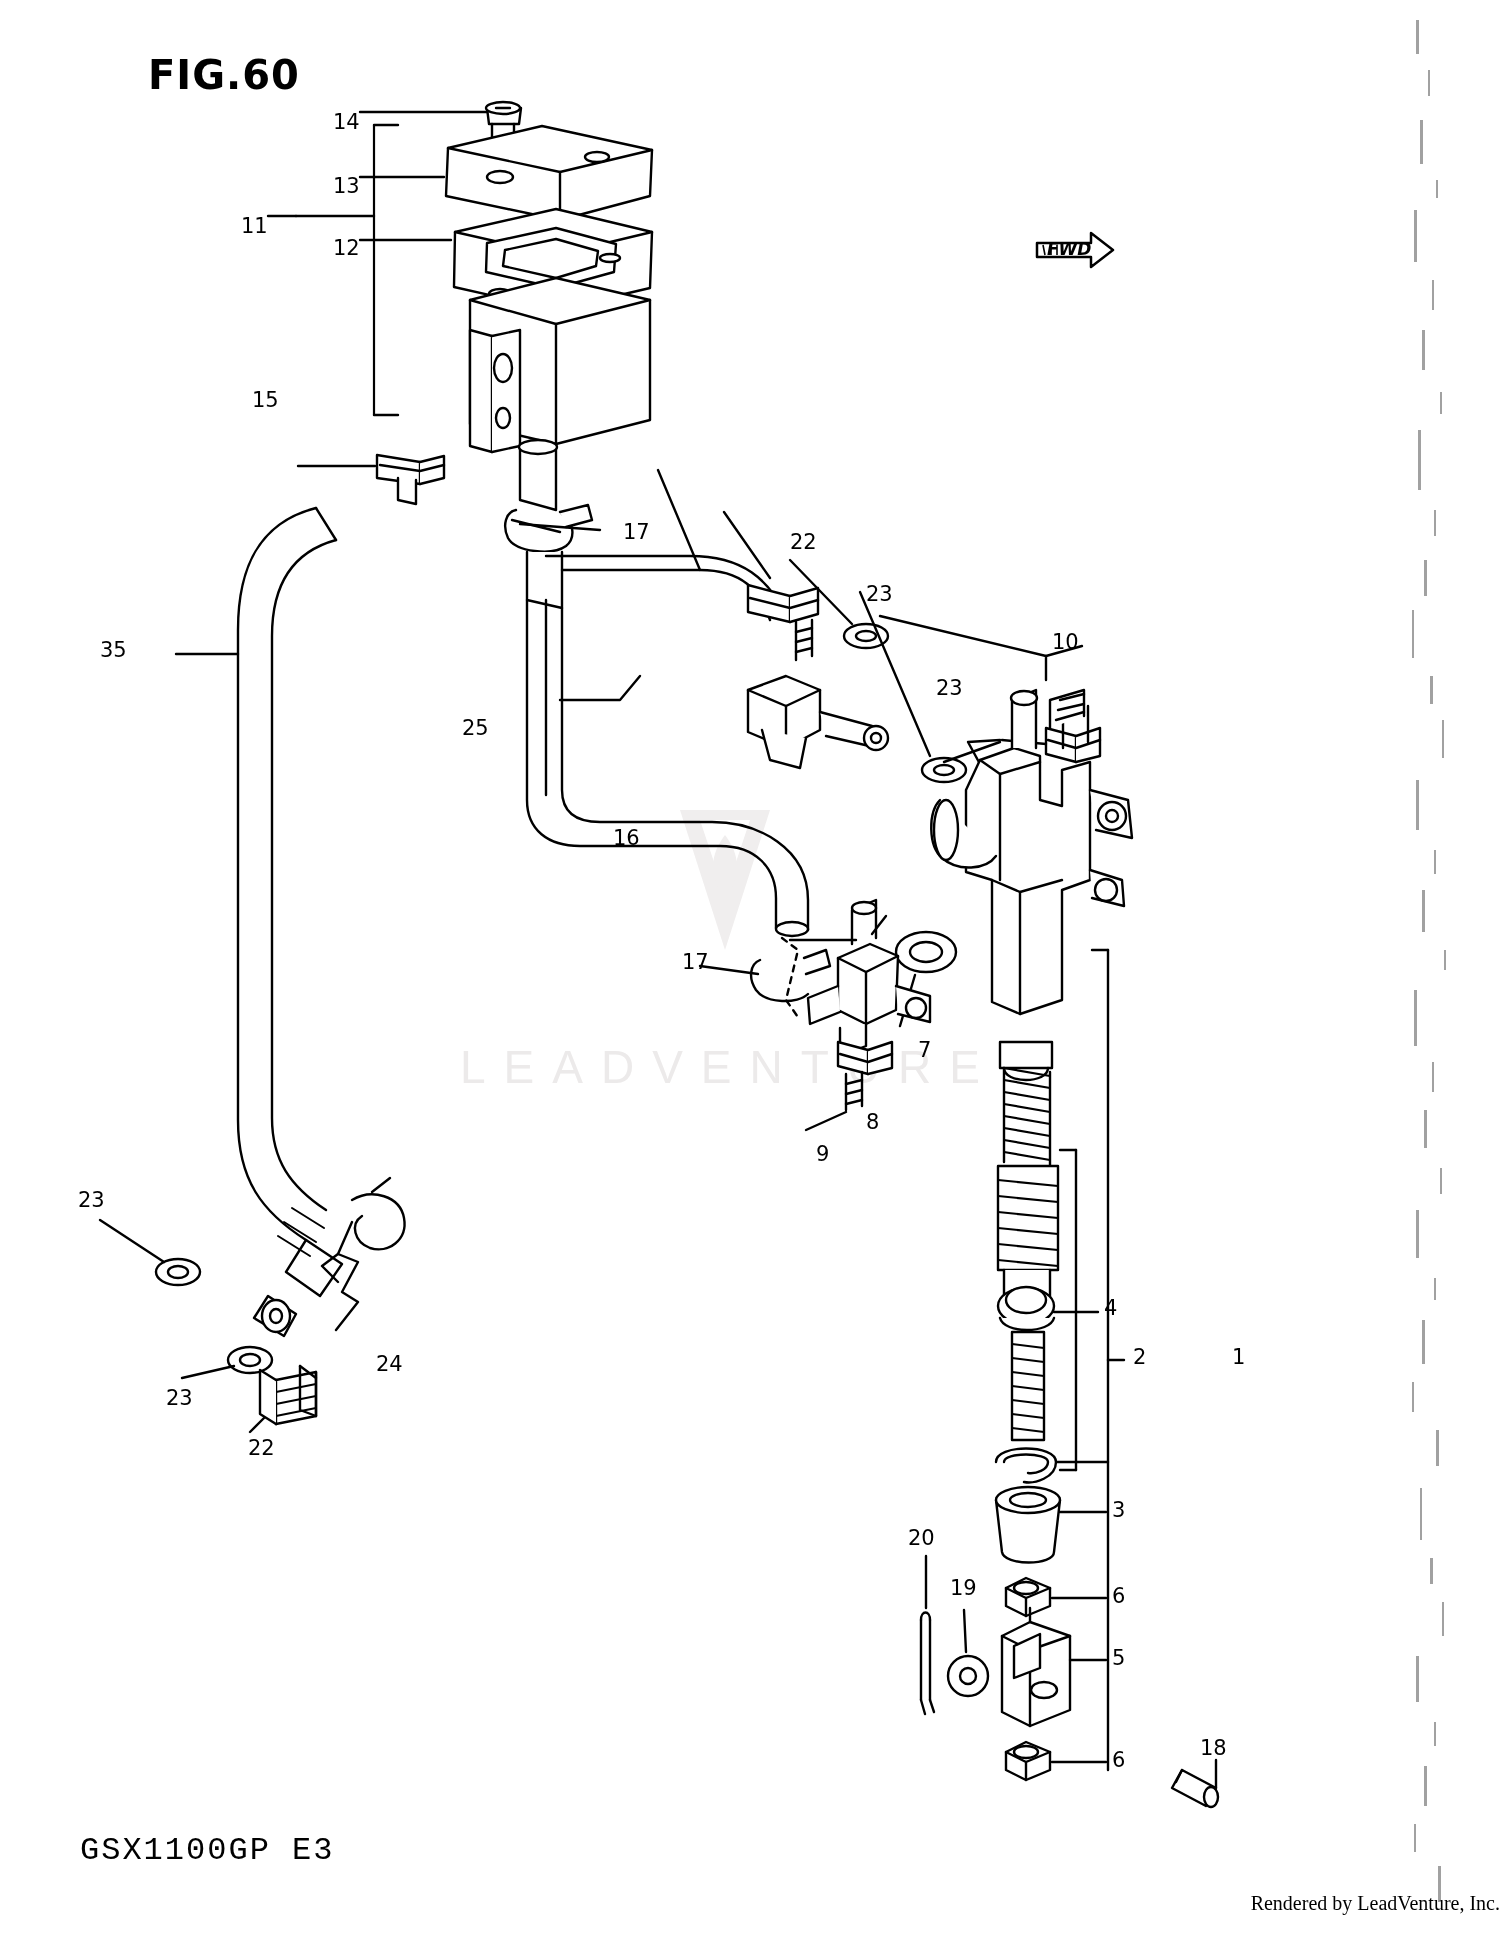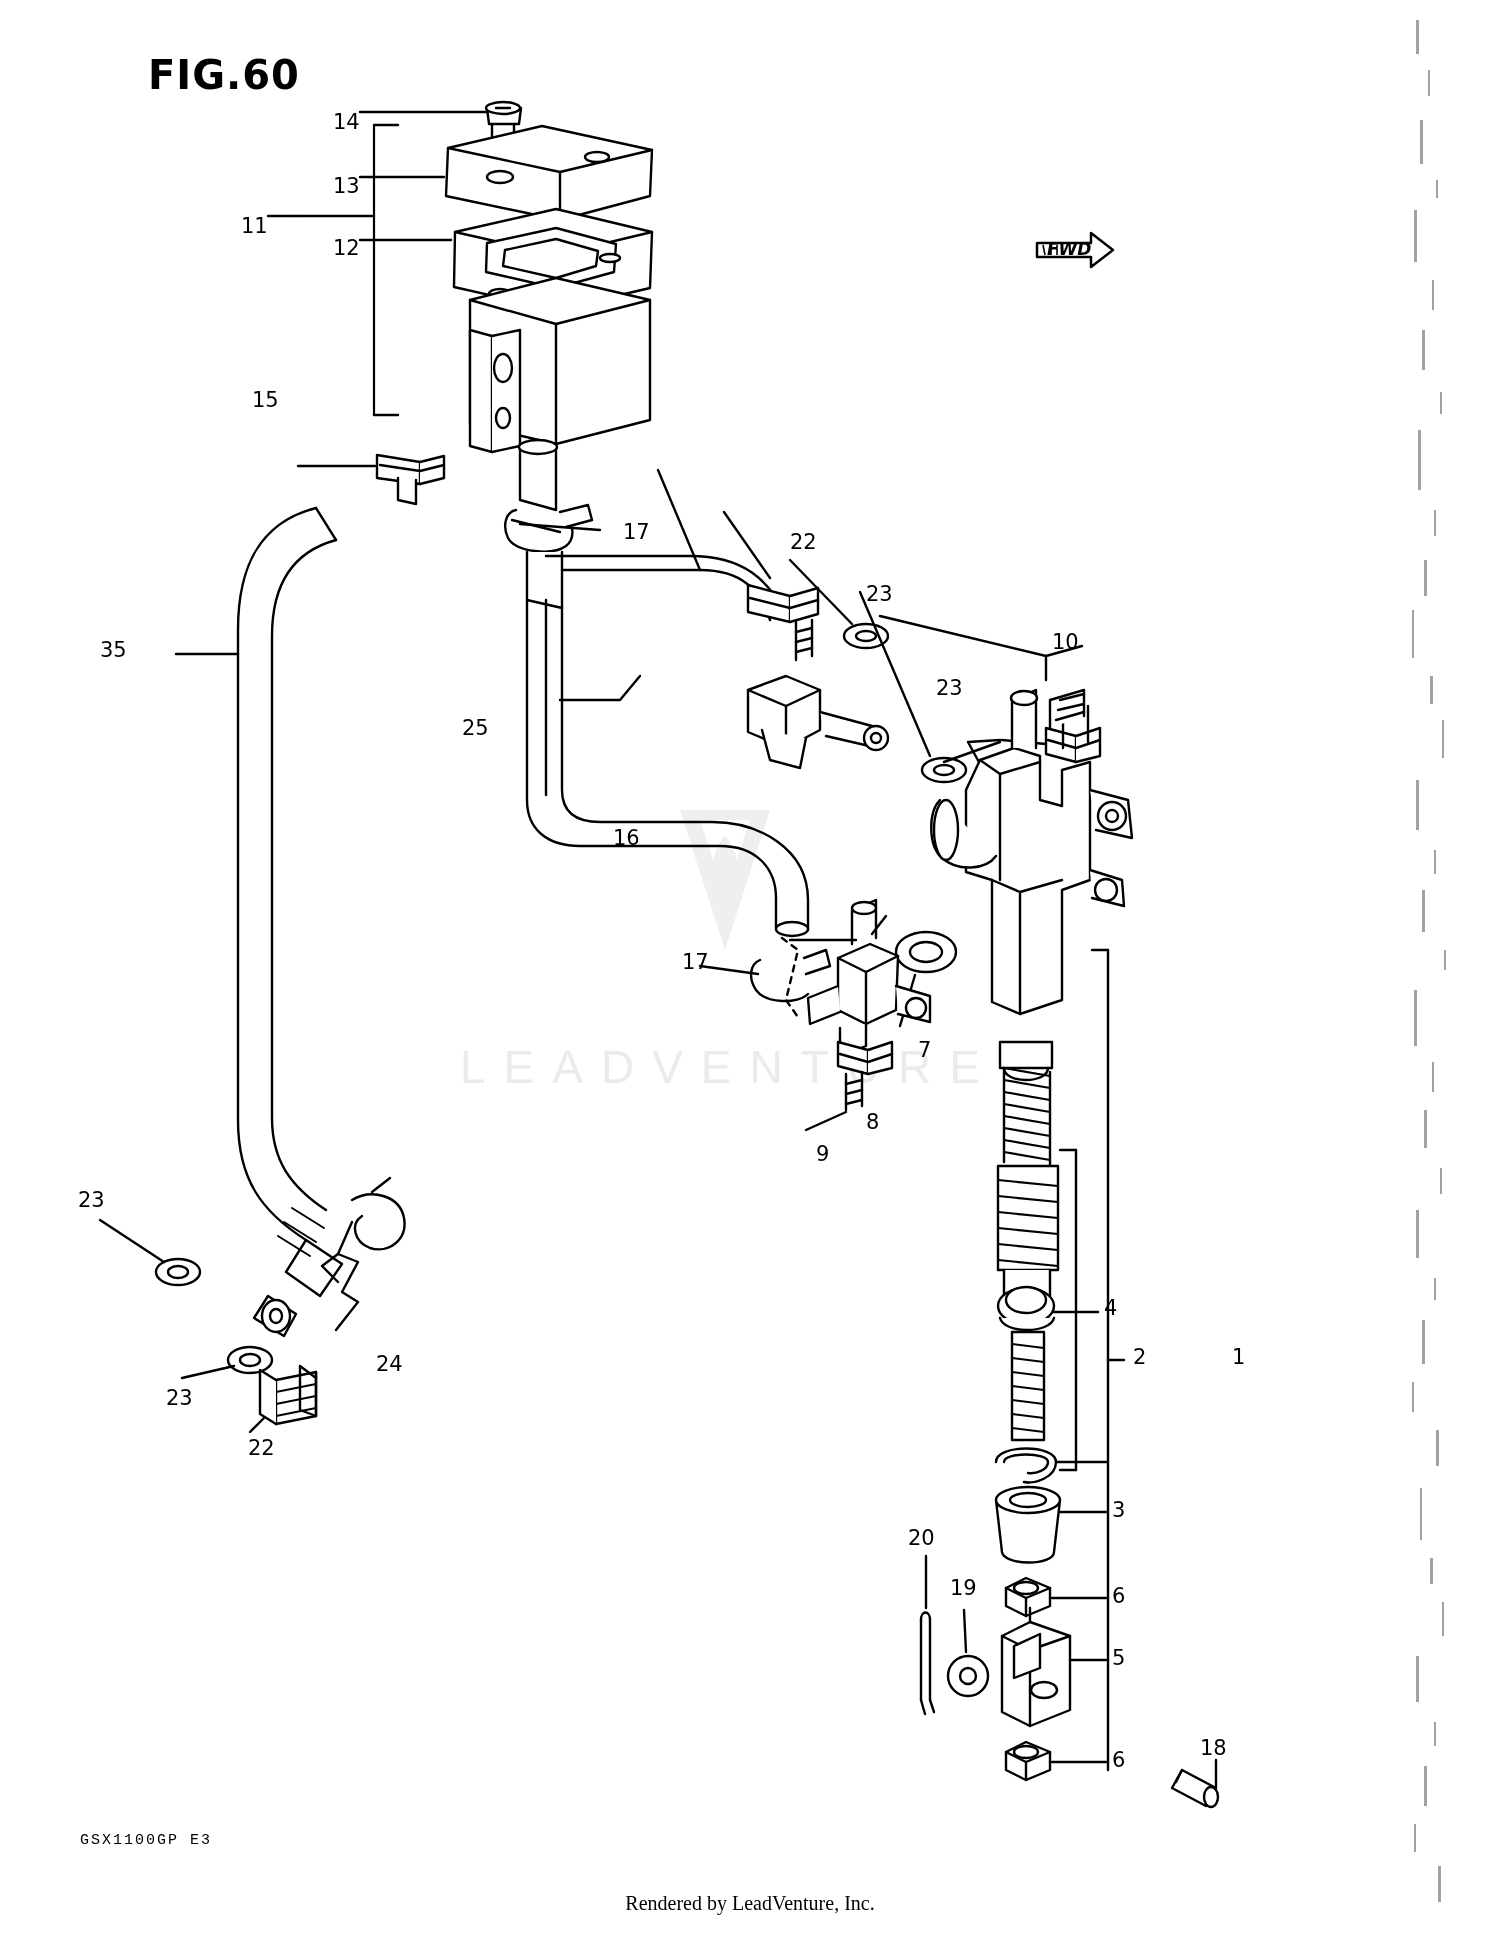--- a/index.html
+++ b/index.html
@@ -27,30 +27,30 @@
     top: 52px;
     font-size: 40px;
     font-weight: bold;
     letter-spacing: 1px;
     font-family: "DejaVu Sans", sans-serif;
   }
   .footer-code {
     position: absolute;
     left: 80px;
     top: 1832px;
-    font-size: 15px;
+    font-size: 32px;
     letter-spacing: 2px;
     font-family: "Liberation Mono", monospace;
   }
   .footer-credit {
     position: absolute;
     left: 0;
     top: 1892px;
     width: 1500px;
-    text-align: center;
+    text-align: right;
     font-size: 20px;
     font-family: "Liberation Serif", serif;
   }
   .callout {
     position: absolute;
     font-size: 21px;
     font-family: "DejaVu Sans", sans-serif;
     color: #000;
     white-space: nowrap;
   }

